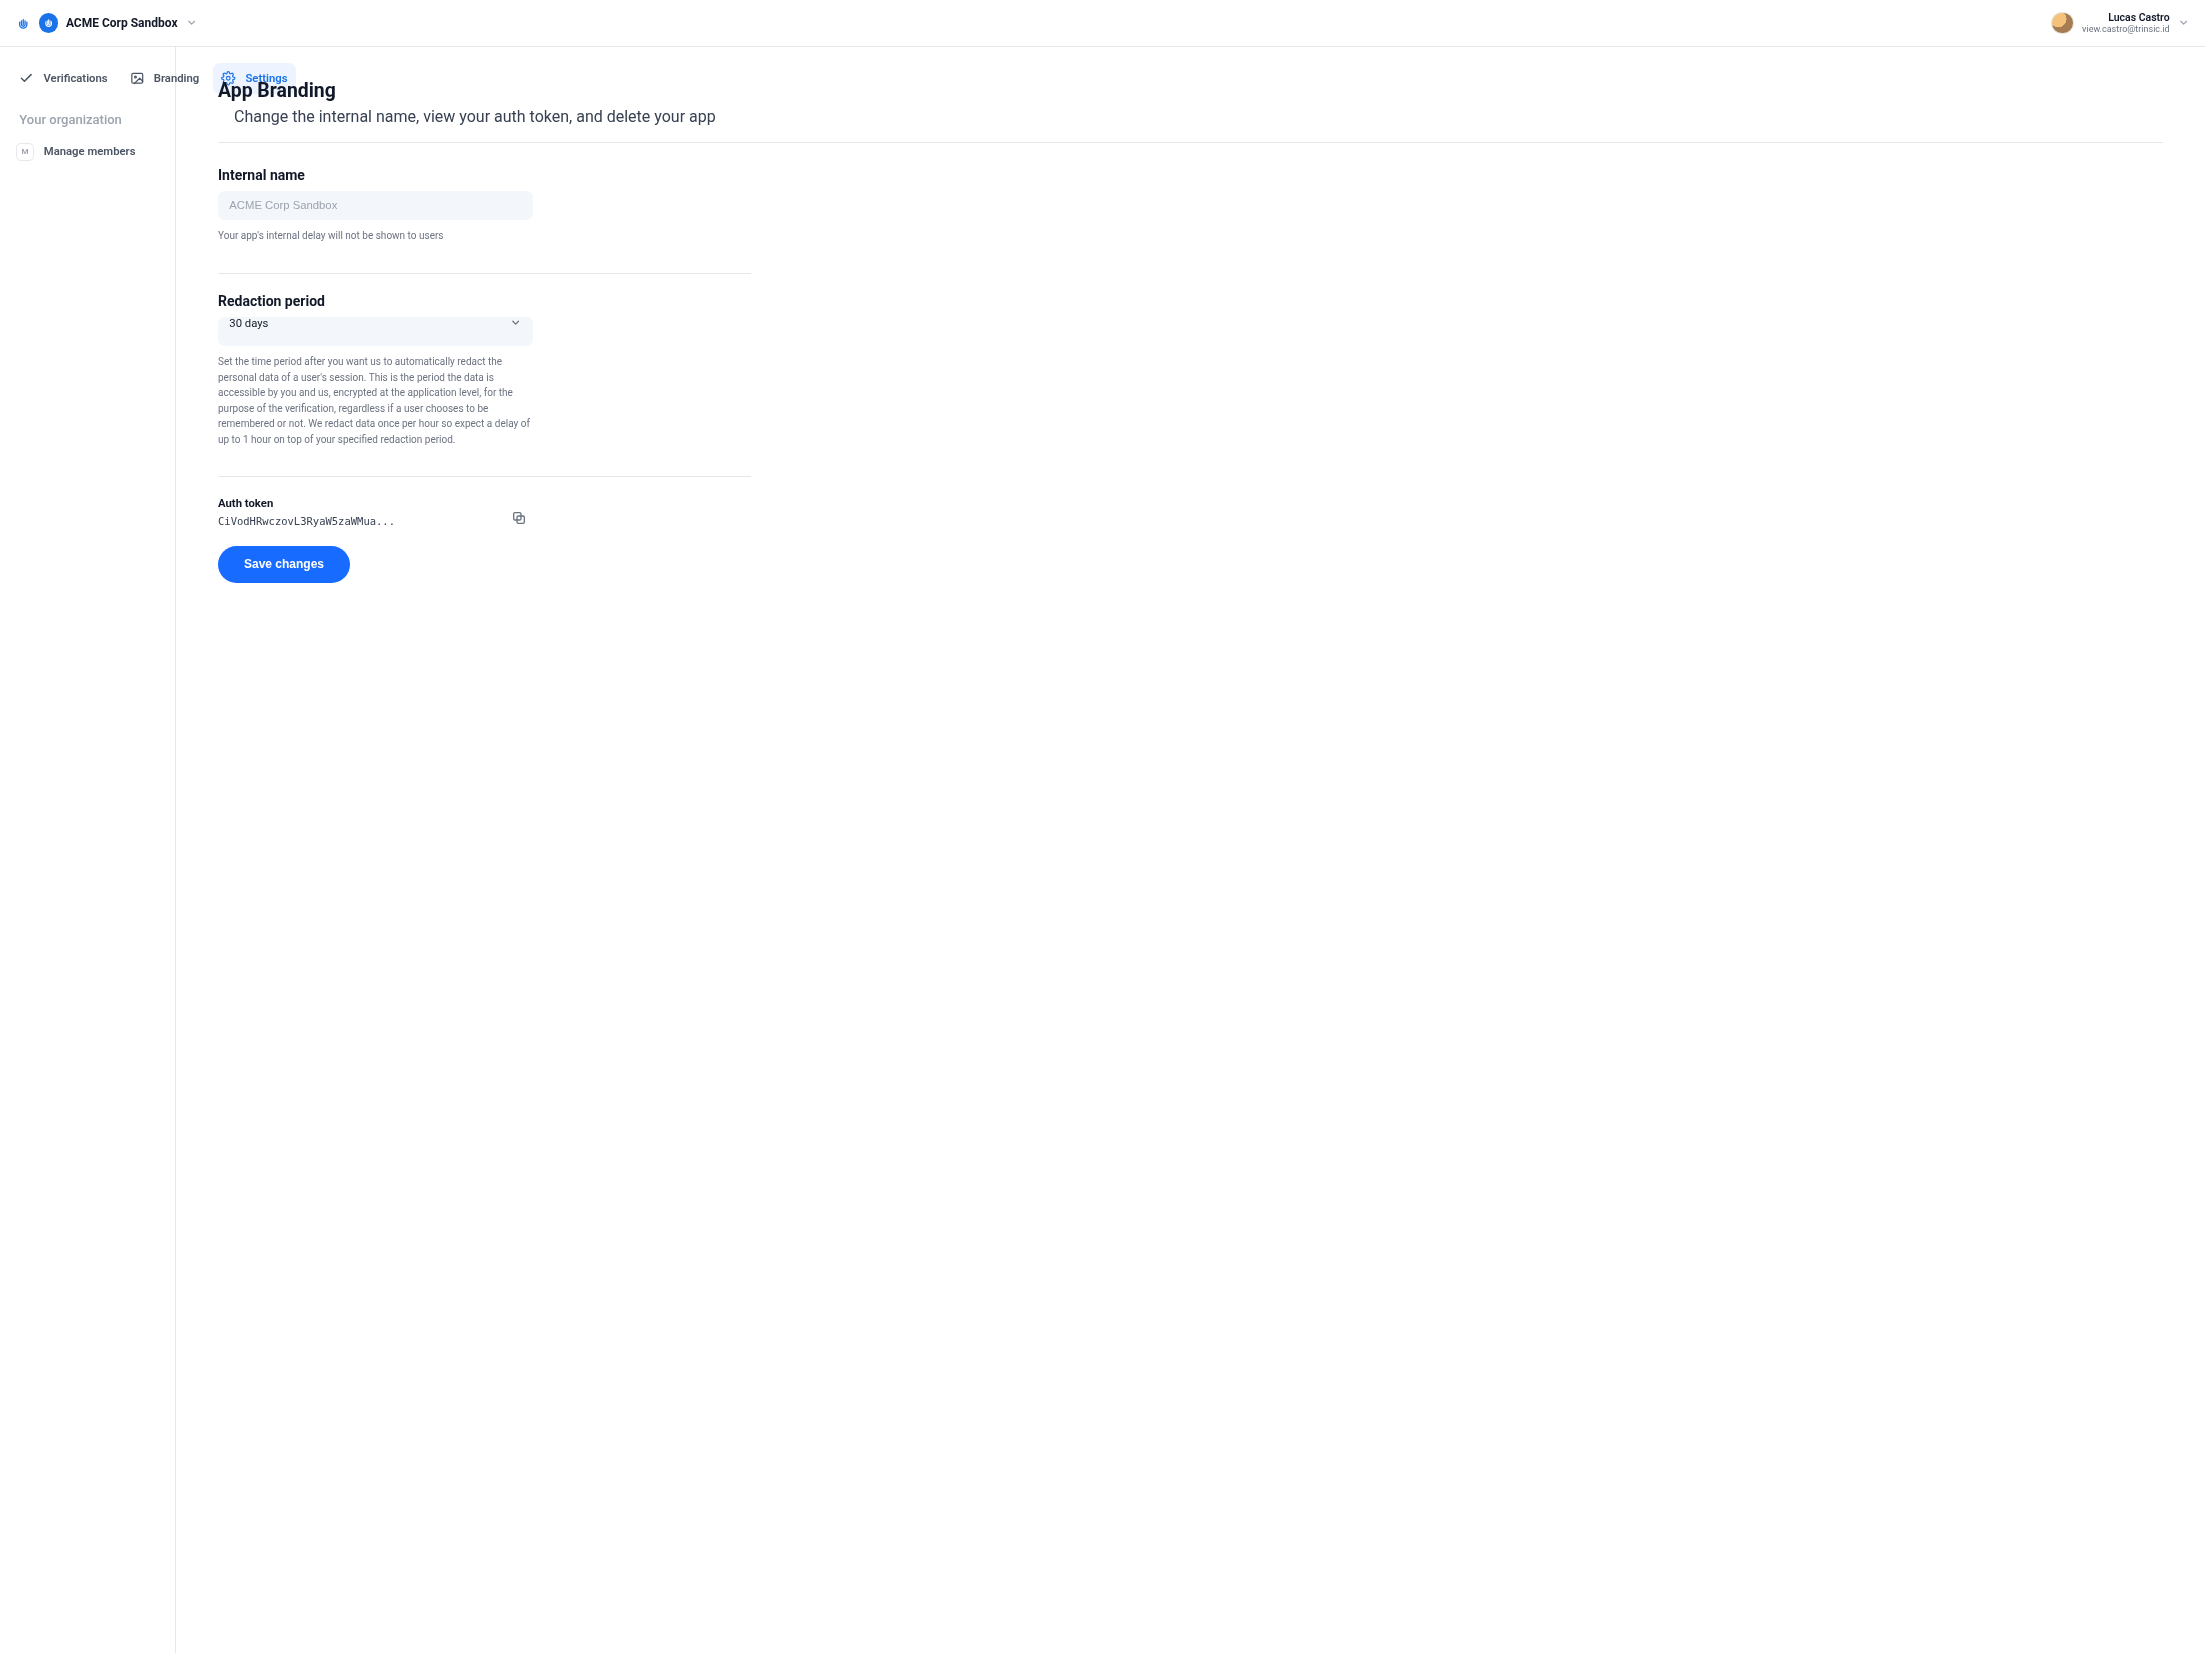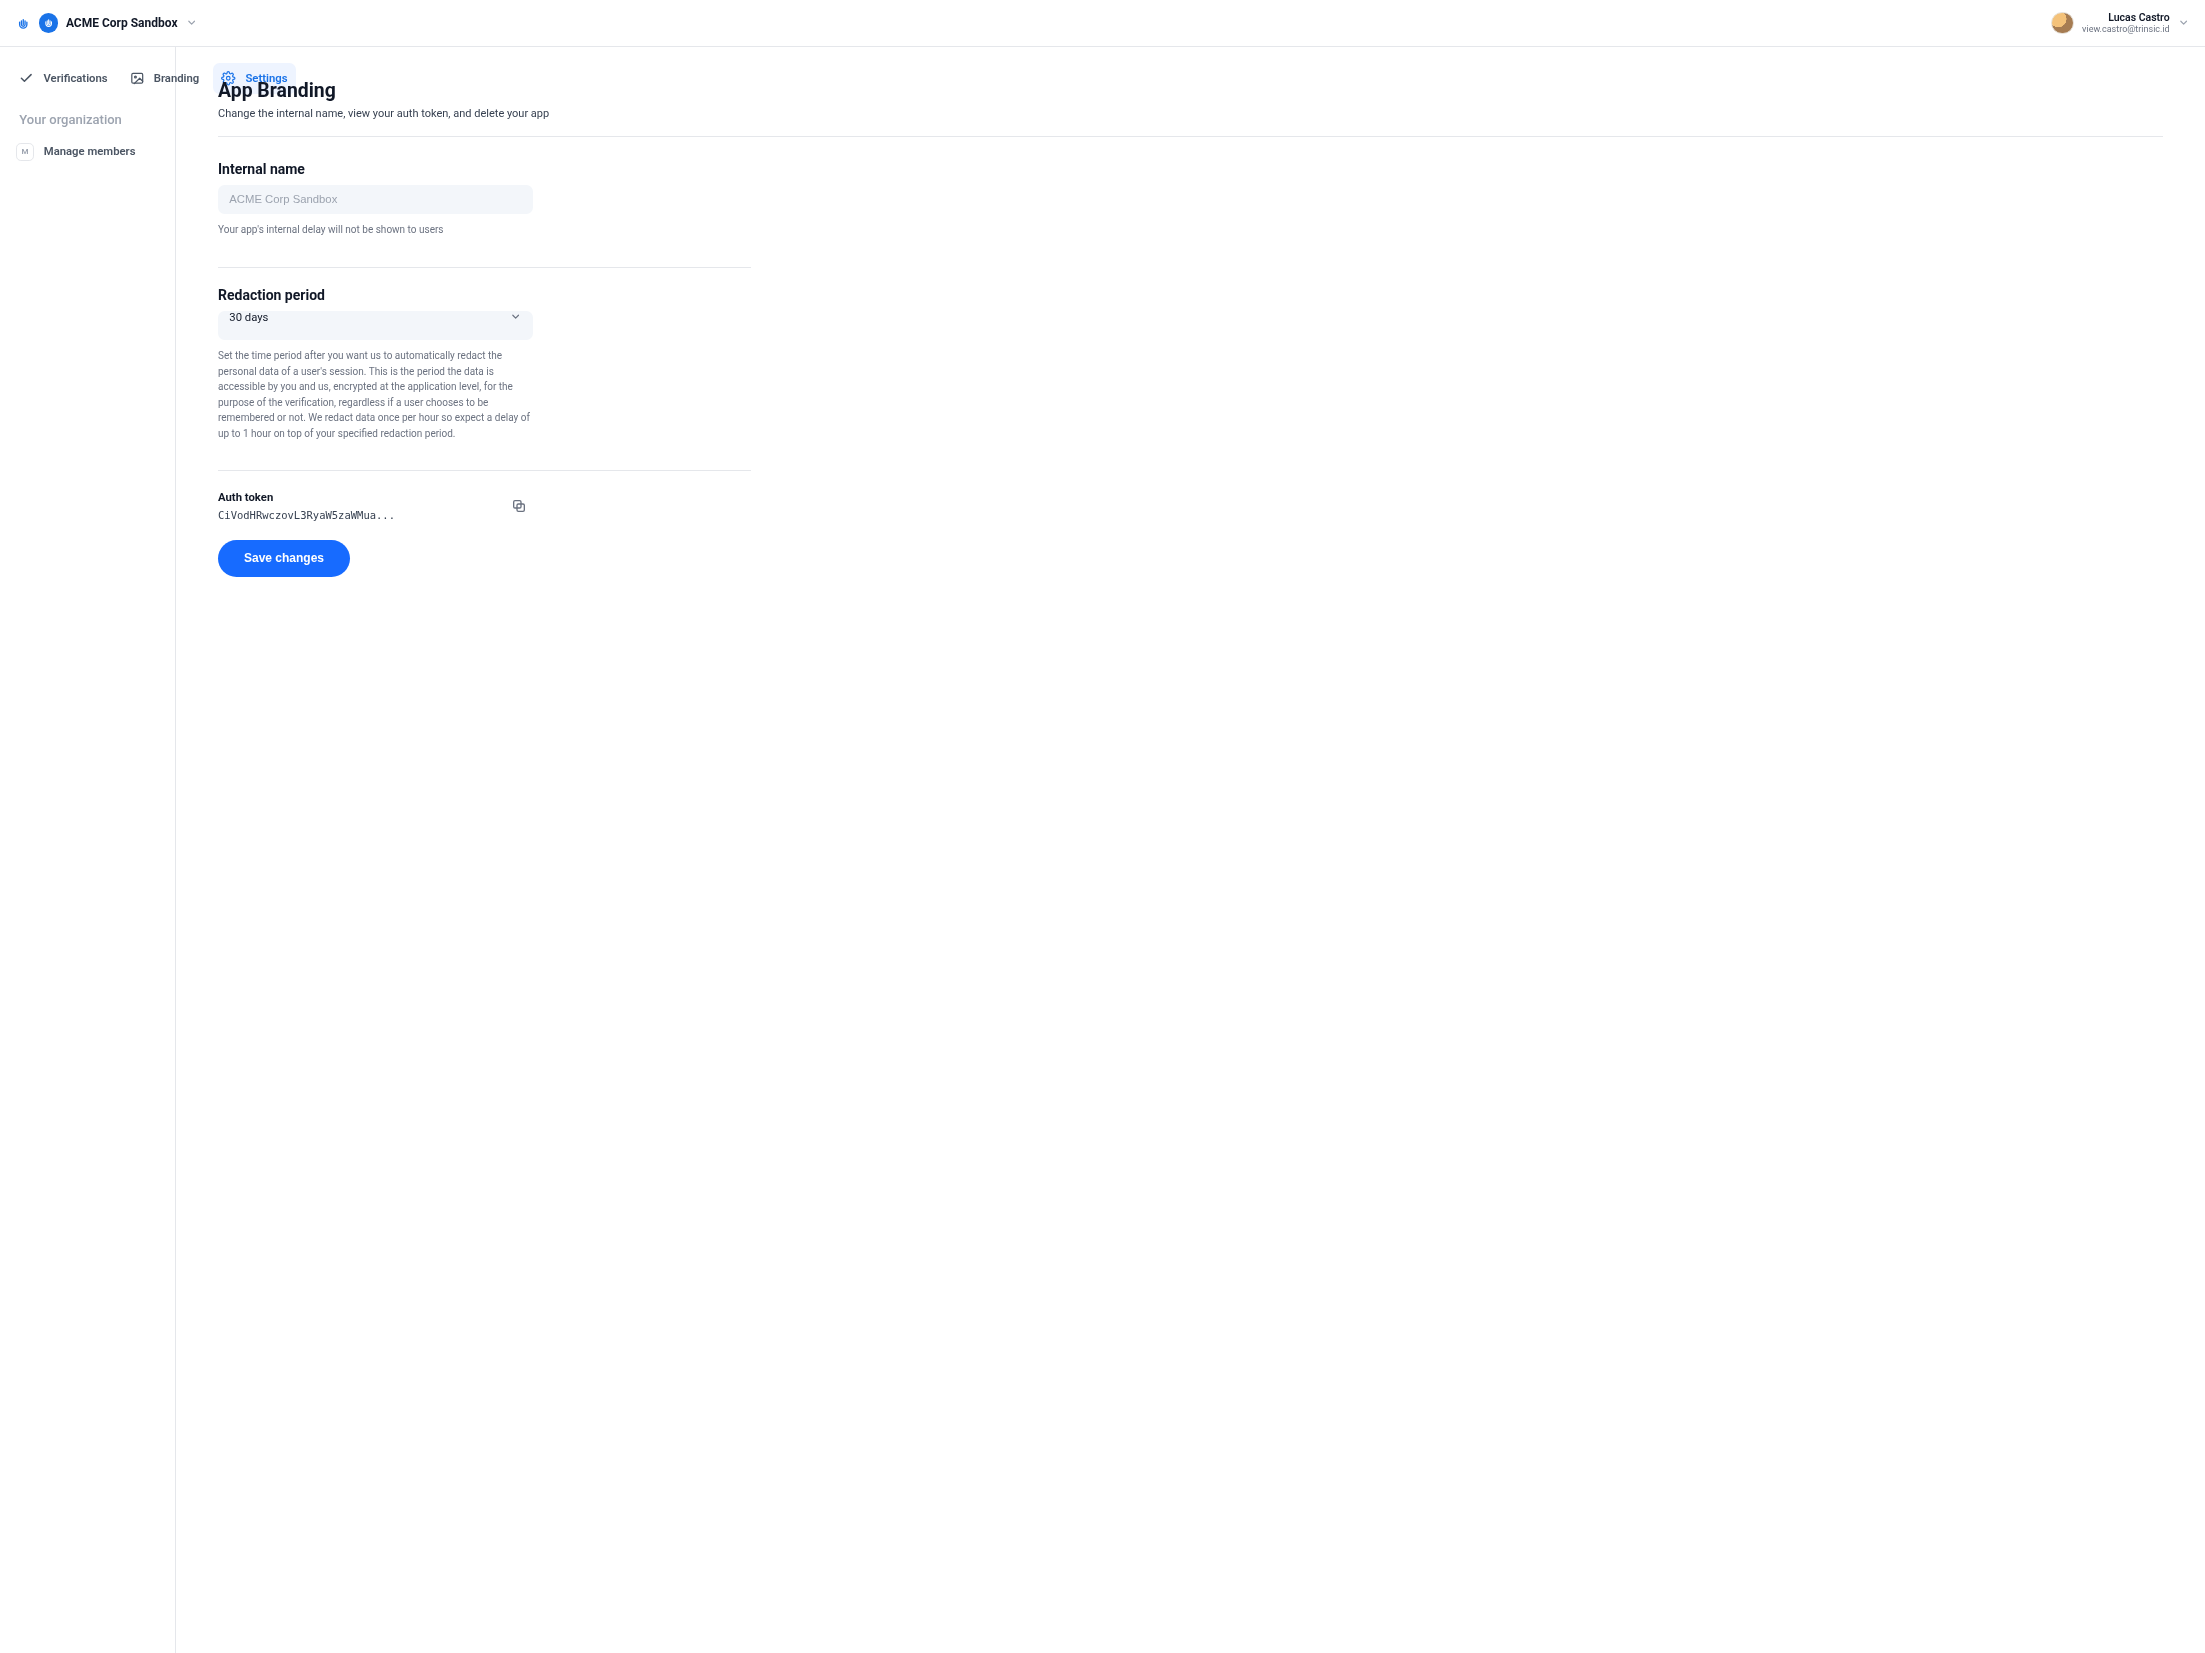--- a/index.html
+++ b/index.html
@@ -47,37 +47,37 @@
   .nav-item svg{width:14.5px;height:14.5px;flex:0 0 14.5px;color:#4b5563}
   .nav-item.active{background:var(--blue-100);color:var(--blue-500)}
   .nav-item.active svg{color:var(--blue-500)}
   .side-label{margin:18px 8px 8px;font-size:13px;color:var(--text-400);font-weight:500}
   .m-badge{width:18px;height:18px;border:0.8px solid var(--border);border-radius:4.8px;
     display:flex;align-items:center;justify-content:center;font-size:8px;color:var(--text-400);font-weight:600}
 
   
   .main{flex:1;padding:32px 42px}
   .page-title{font-size:19.4px;font-weight:700;margin:0 0 4.8px}
-  .page-sub{color:var(--text-700);font-size:11px;margin:0 0 16px}
+  .page-sub{color:var(--text-700);font-size:16px;margin:0 16px 16px}
   .rule{border:none;border-top:0.8px solid var(--border);margin:4.8px 0 24px}
 
   .section{max-width:533px;padding-bottom:19.4px;border-bottom:0.8px solid var(--border);margin-bottom:19.4px}
   .section.last{border-bottom:none;margin-bottom:0;padding-bottom:14.5px}
   .sec-label{font-weight:700;font-size:14px;margin:0 0 8px}
   .help{font-size:10px;color:var(--text-500);margin-top:8px;line-height:1.55;max-width:315px}
 
   .input{width:315px;height:29px;border:none;background:var(--bg-input);border-radius:6.5px;
     padding:0 11.3px;font-size:11.3px;color:var(--text-900)}
   .input::placeholder{color:var(--text-400)}
   .select{width:315px;height:29px;background:var(--bg-input);border-radius:6.5px;
     display:flex;align-items:flex-start;justify-content:space-between;padding:0 11.3px;cursor:pointer}
   .select span{font-size:11.3px;color:var(--text-900)}
   .select .chev{color:var(--text-500)}
 
-  .token-row{display:flex;align-items:center;justify-content:space-between;width:315px}
+  .token-row{display:flex;align-items:flex-end;justify-content:space-between;width:315px}
   .token-block{display:flex;flex-direction:column;gap:4.8px}
   .token-label{font-weight:700;font-size:11.3px}
   .token-value{font-family:ui-monospace,SFMono-Regular,Menlo,Consolas,monospace;
     font-size:10.5px;color:var(--text-700)}
   .copy-btn{background:none;border:none;cursor:pointer;color:var(--text-500);
     display:flex;align-items:center;justify-content:center}
   .copy-btn svg{width:16px;height:16px}
 
   .primary{background:#176bff;color:#fff;border:none;border-radius:22.6px;
     font-weight:700;font-size:12px;padding:11.3px 26px;cursor:pointer;margin-top:4.8px}

